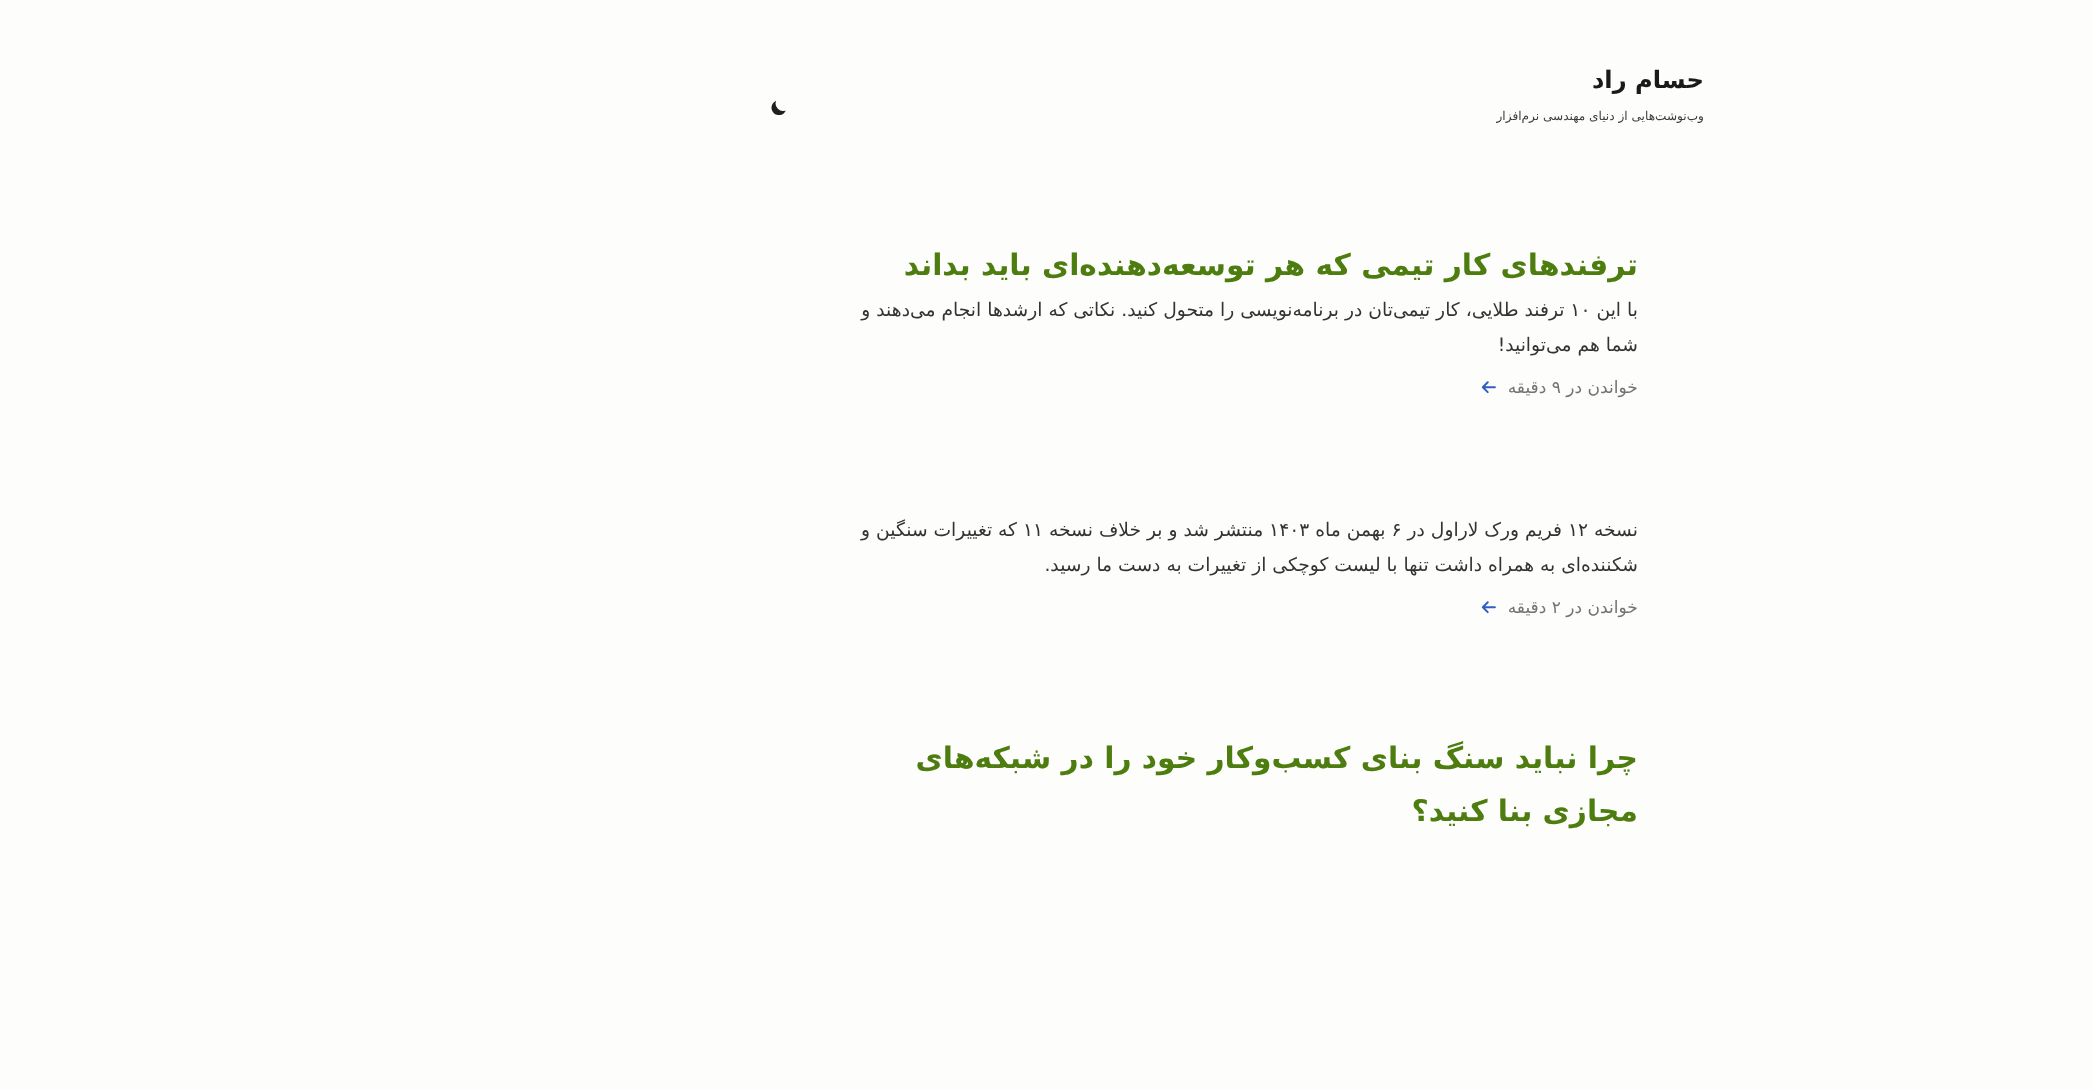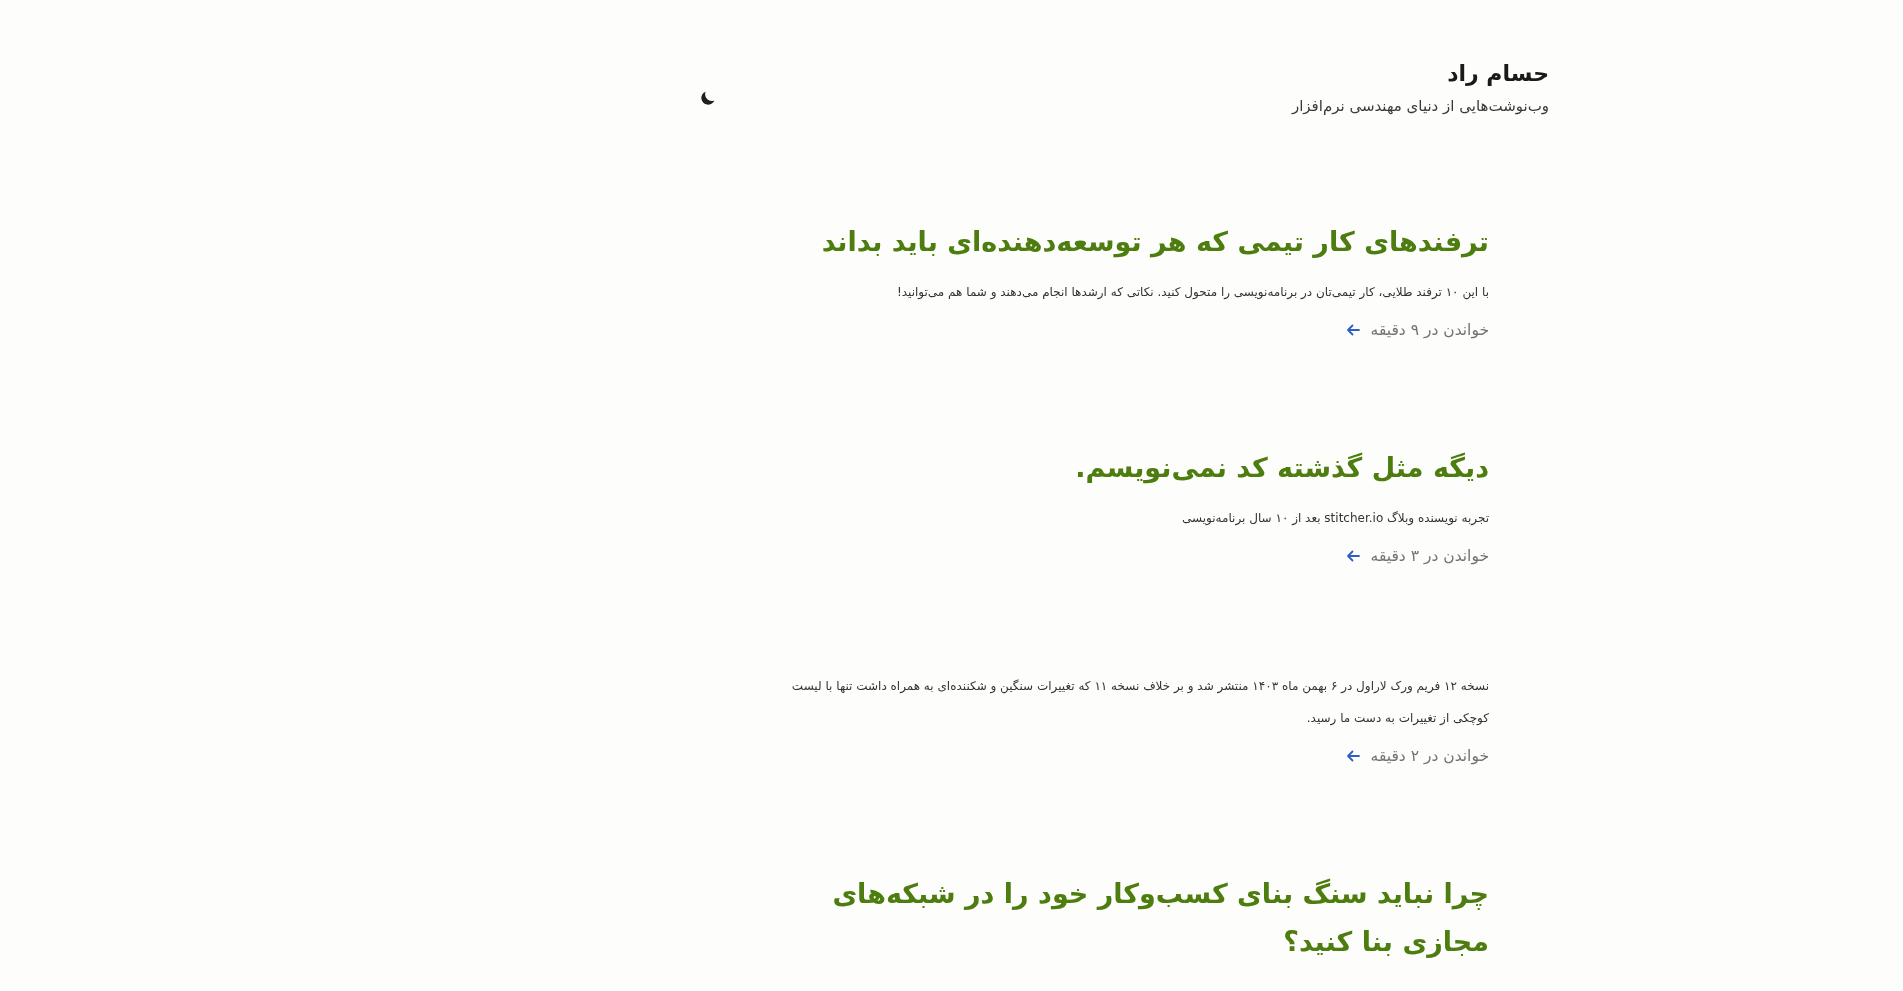--- a/index.html
+++ b/index.html
@@ -34,21 +34,21 @@
     .brand-title {
       display: block;
       font-size: 22px;
       font-weight: bold;
       color: #1a1a1a;
       line-height: 32px;
       text-decoration: none;
     }
     .brand-subtitle {
       display: block;
-      font-size: 15px;
+      font-size: 11px;
       color: #3a3a3a;
       line-height: 20px;
       margin-top: 6px;
     }
     .theme-toggle {
       position: absolute;
       left: 0;
       top: 30px;
       width: 20px;
       height: 20px;
@@ -74,22 +74,22 @@
     }
     .post-title {
       font-size: 27px;
       font-weight: bold;
       line-height: 48px;
       color: #4d7c0f;
       letter-spacing: -0.3px;
     }
     .post-title a { color: inherit; text-decoration: none; }
     .post-excerpt {
-      margin-top: 10px;
-      font-size: 12px;
+      margin-top: 0;
+      font-size: 17px;
       line-height: 32px;
       color: #333333;
     }
     .post-link {
       display: inline-flex;
       align-items: center;
       gap: 10px;
       margin-top: 8px;
       font-size: 15.5px;
       line-height: 28px;
@@ -134,34 +134,20 @@
       <a class="post-link">
         <span>خواندن در ۹ دقیقه</span>
         <span class="arrow">
           <svg viewBox="0 0 16 16" xmlns="http://www.w3.org/2000/svg">
             <path d="M14 8H3M7.5 3.5L3 8l4.5 4.5" fill="none" stroke="#2f5ec4" stroke-width="1.8" stroke-linecap="round" stroke-linejoin="round"></path>
           </svg>
         </span>
       </a>
     </article>
 
-    <article class="post">
-      <h2 class="post-title">
-        <a>دیگه مثل گذشته کد نمی‌نویسم.</a>
-      </h2>
-      <p class="post-excerpt">تجربه نویسنده وبلاگ stitcher.io بعد از ۱۰ سال برنامه‌نویسی</p>
-      <a class="post-link">
-        <span>خواندن در ۳ دقیقه</span>
-        <span class="arrow">
-          <svg viewBox="0 0 16 16" xmlns="http://www.w3.org/2000/svg">
-            <path d="M14 8H3M7.5 3.5L3 8l4.5 4.5" fill="none" stroke="#2f5ec4" stroke-width="1.8" stroke-linecap="round" stroke-linejoin="round"></path>
-          </svg>
-        </span>
-      </a>
-    </article>
 
     <article class="post">
       <p class="post-excerpt">نسخه ۱۲ فریم ورک لاراول در ۶ بهمن ماه ۱۴۰۳ منتشر شد و بر خلاف نسخه ۱۱ که تغییرات سنگین و شکننده‌ای به همراه داشت تنها با لیست کوچکی از تغییرات به دست ما رسید.</p>
       <a class="post-link">
         <span>خواندن در ۲ دقیقه</span>
         <span class="arrow">
           <svg viewBox="0 0 16 16" xmlns="http://www.w3.org/2000/svg">
             <path d="M14 8H3M7.5 3.5L3 8l4.5 4.5" fill="none" stroke="#2f5ec4" stroke-width="1.8" stroke-linecap="round" stroke-linejoin="round"></path>
           </svg>
         </span>

